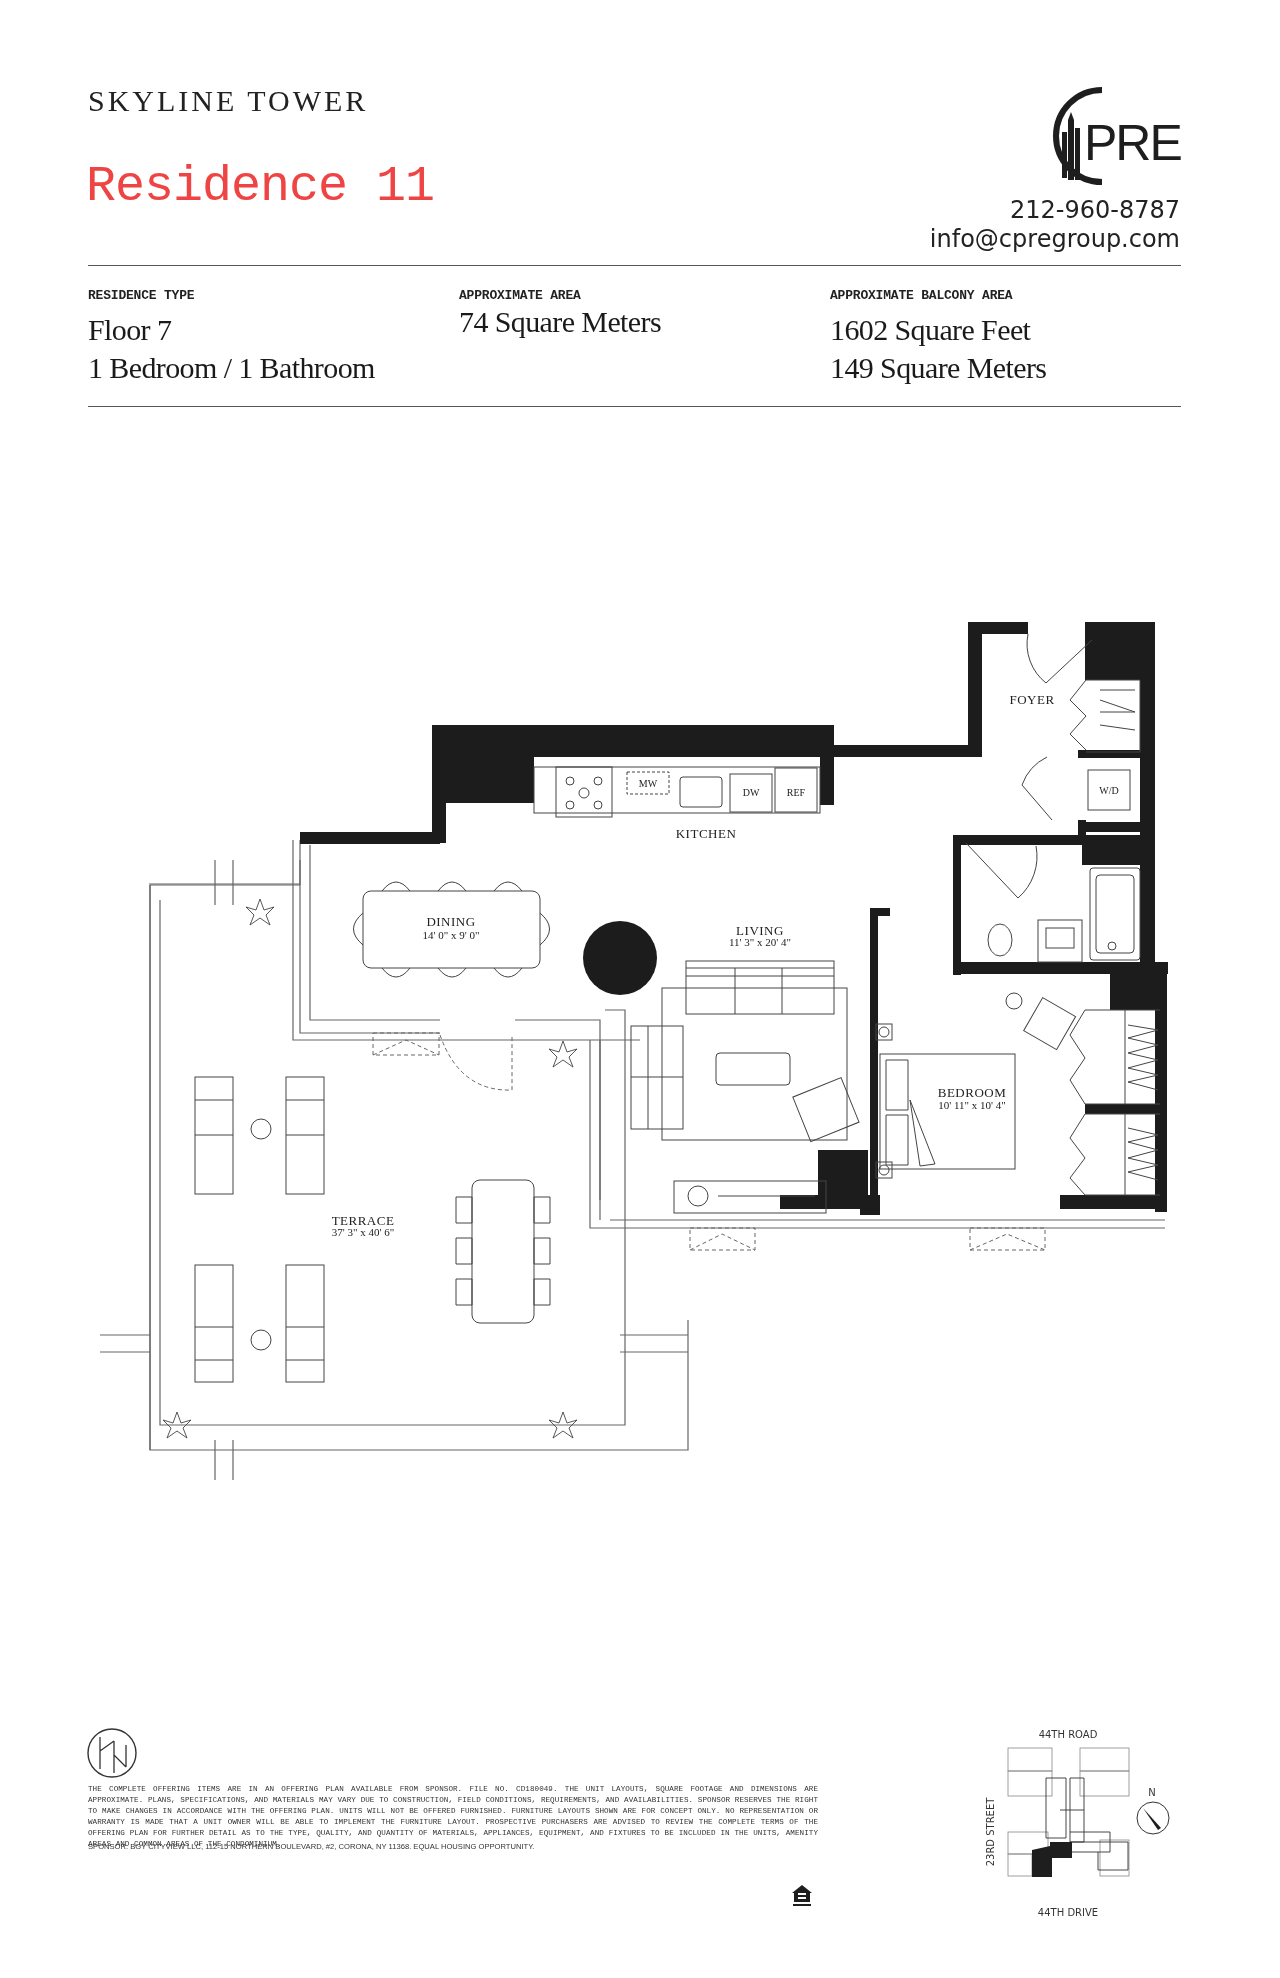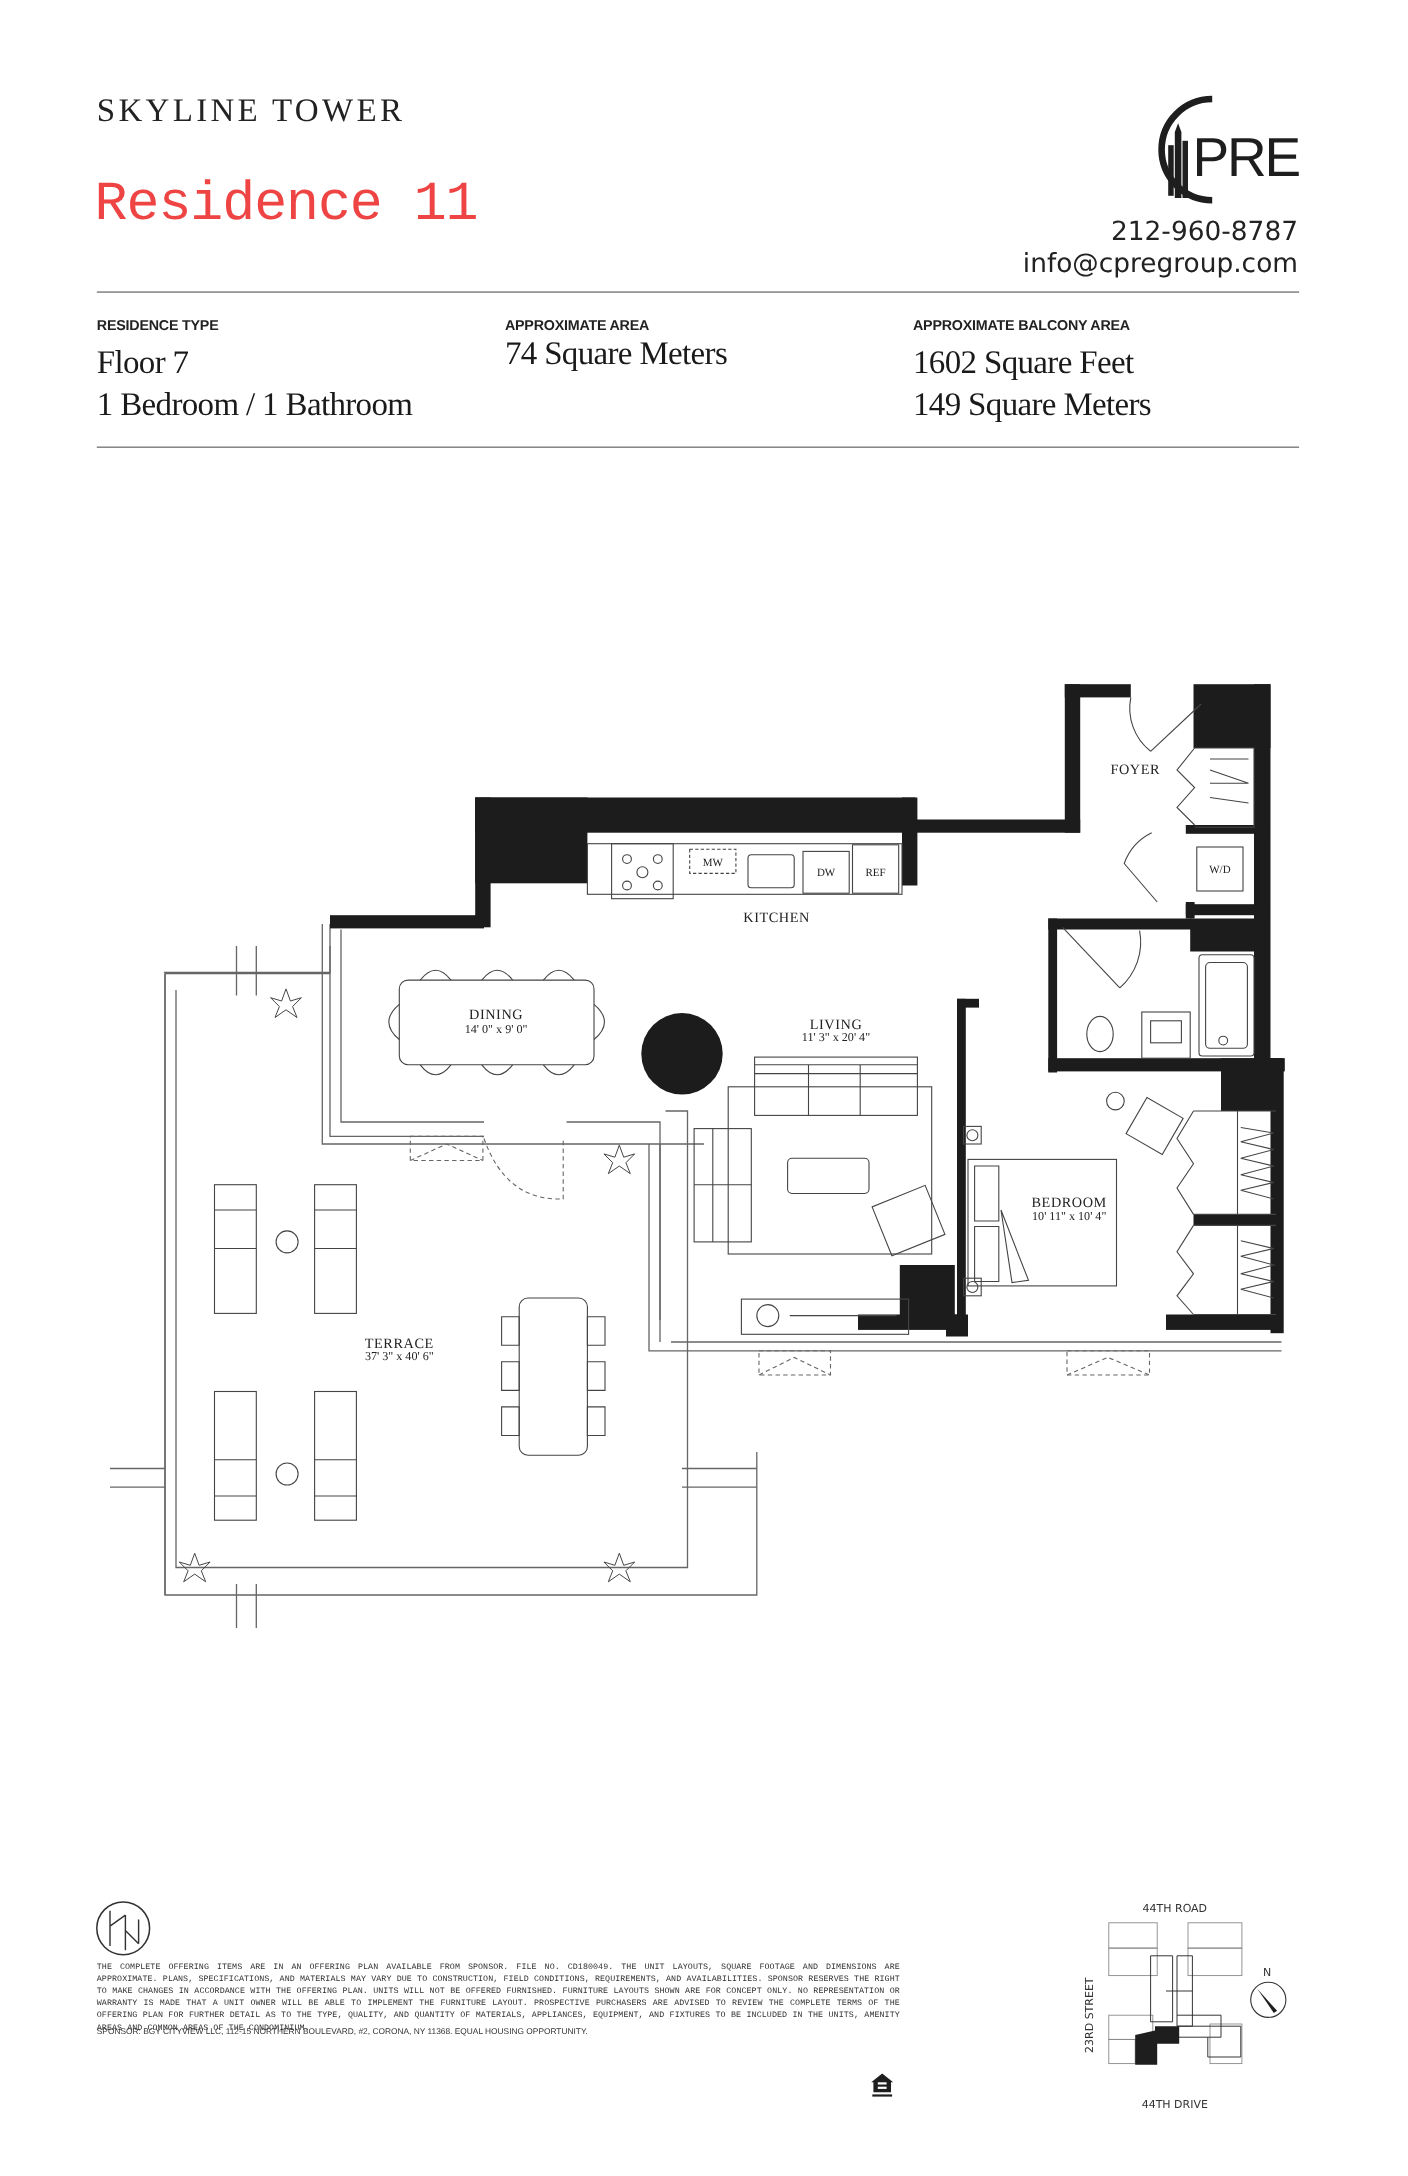--- a/index.html
+++ b/index.html
@@ -4,21 +4,21 @@
 <style>
   html, body { margin:0; padding:0; background:#ffffff; }
   body { width:1280px; height:1978px; position:relative; overflow:hidden; color:#1e1e1e; font-family:"Liberation Serif", serif; }
   .abs { position:absolute; }
   .brand { left:88px; top:84px; font-family:"Liberation Serif", serif; font-size:30px; letter-spacing:3px; font-weight:400; color:#222; }
   .title { left:86px; top:162px; font-family:Liberation Mono, monospace; font-size:50px; letter-spacing:-1px; color:#ef4444; line-height:1; }
   .logo { left:1040px; top:84px; width:150px; height:104px; }
   .contact { right:100px; top:196px; text-align:right; font-family:"DejaVu Sans", sans-serif; font-size:24px; line-height:29px; color:#222; }
   .rule { left:88px; width:1093px; height:0; border-top:1.5px solid #555; }
   .spec { top:288px; width:360px; }
-  .spec .label { font-family:Liberation Sans, sans-serif; font-weight:700; font-size:13px; color:#222; letter-spacing:-0.2px; }
+  .spec .label { font-family:Liberation Mono, monospace; font-weight:700; font-size:13px; color:#222; letter-spacing:-0.2px; }
   .spec .line { font-family:"Liberation Serif", serif; font-size:30px; line-height:38px; color:#1a1a1a; letter-spacing:-0.6px; }
   .spec .l1 { margin-top:8px; }
   .plan { left:0; top:600px; width:1280px; height:900px; }
   .room-label { font-family:"Liberation Serif", serif; font-size:13px; text-anchor:middle; fill:#222; letter-spacing:0.5px; }
   .room-dim { font-family:"Liberation Serif", serif; font-size:11px; text-anchor:middle; fill:#222; }
   .app-label { font-family:"Liberation Serif", serif; font-size:10px; text-anchor:middle; fill:#222; }
   .disclaimer { left:88px; top:1784px; width:730px; font-family:Liberation Mono, monospace; font-size:7.6px; line-height:11px; color:#333; text-align:justify; letter-spacing:0.05px; }
   .sponsor { left:88px; top:1838px; width:730px; font-family:Liberation Sans, sans-serif; font-size:7.6px; color:#333; }
   .nlogo { left:86px; top:1727px; width:52px; height:52px; }
   .eho { left:790px; top:1882px; width:24px; height:26px; }

